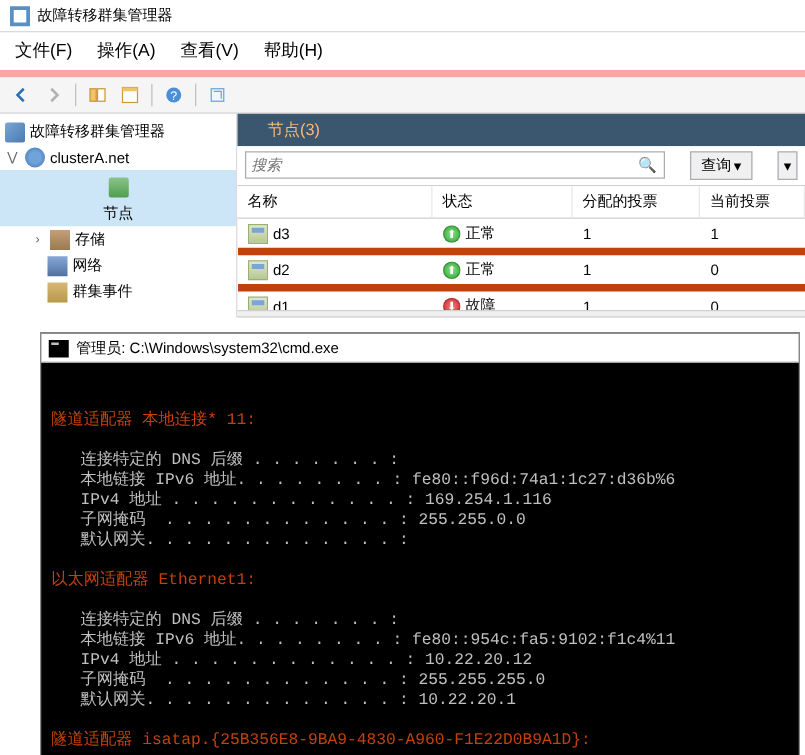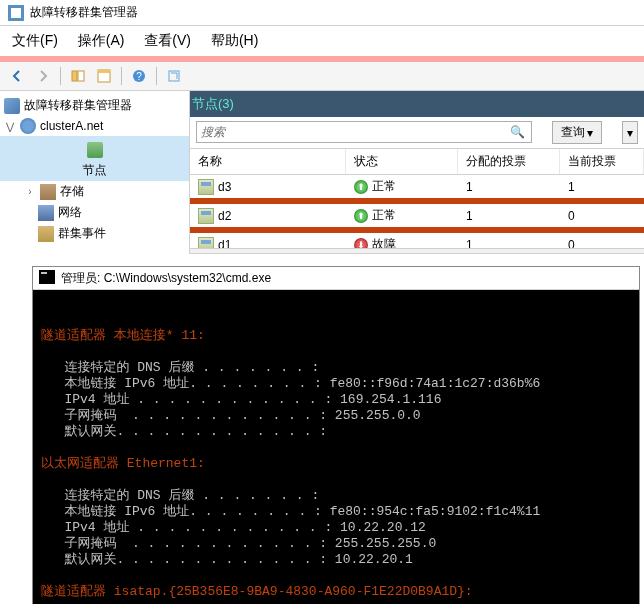--- a/index.html
+++ b/index.html
@@ -25,21 +25,21 @@
     .tree-icon { width: 16px; height: 16px; display: inline-block; }
     .ti-cluster { background: linear-gradient(135deg,#7aa6d6,#4a7ab0); border-radius: 2px; }
     .ti-net { background: radial-gradient(circle,#6fa3d9 40%,#3b6fa8 100%); border-radius: 50%; }
     .ti-role { background: linear-gradient(#f0d080,#d4a840); }
     .ti-node { background: linear-gradient(#8bc48b,#4e9e4e); border-radius: 2px; }
     .ti-store { background: linear-gradient(#c4a078,#9a7a50); }
     .ti-nw { background: linear-gradient(#88a8d8,#5070a0); }
     .ti-ev { background: linear-gradient(#d8b878,#b89848); }
     
     .content-panel { flex: 1; background: #fff; display: flex; flex-direction: column; }
-    .content-header { background: #3b5770; color: #5eead4; padding: 4px 2px; font-size: 13px; }
+    .content-header { background: #3b5770; color: #fdba74; padding: 4px 24px; font-size: 13px; }
     .search-row { padding: 4px 6px; display: flex; gap: 20px; border-bottom: 1px solid #d0d0d0; background:#fff; }
     .search-box { flex: 1; border: 1px solid #abadb3; padding: 2px 4px; font-size: 12px; height: 22px; display:flex; align-items:center; }
     .search-box input { border: none; outline: none; flex: 1; font-size: 12px; font-style: italic; color: #888; }
     .search-btn { width: 18px; text-align: center; color: #666; cursor: pointer; }
     .query-btn { border: 1px solid #abadb3; background: #f0f0f0; padding: 2px 8px; font-size: 12px; cursor: pointer; display: inline-flex; align-items: center; gap: 2px; }
     
     .grid-header { display: flex; background: #fff; border-bottom: 1px solid #d0d0d0; font-weight: normal; }
     .grid-header .col { padding: 4px 8px; border-right: 1px solid #e8e8e8; font-size: 12px; }
     .grid-body { overflow: auto; flex:1; }
     .grid-row { display: flex; border-bottom: 6px solid #c2410c; }
@@ -50,21 +50,21 @@
     .c-vote2 { flex: 1; }
     .divider-bar { height:6px; background:#f0f0f0; border-top:1px solid #d0d0d0; border-bottom:1px solid #d0d0d0;}
     
     .node-icon { width: 16px; height: 16px; display: inline-block; background: linear-gradient(#e0e8c8,#b8c890); border: 1px solid #9ab070; position: relative; }
     .node-icon::after { content:""; position:absolute; top:2px; left:2px; right:2px; height:4px; background:#7aa6d6; }
     .status-icon { width: 14px; height: 14px; border-radius: 50%; display: inline-flex; align-items: center; justify-content: center; font-size: 9px; color: #fff; border: 1px solid rgba(0,0,0,0.2); }
     .st-ok { background: radial-gradient(circle,#8ede8e,#2ea82e); }
     .st-fail { background: radial-gradient(circle,#f08080,#c82828); }
     
     .cmd-window { margin: 12px 0 0 32px; width: 608px; background: #000; color: #c0c0c0; font-family: "NSimSun","SimSun","Courier New",monospace; font-size: 13px; line-height: 16px; border: 1px solid #888; }
-    .cmd-title { background: #fff; color: #000; padding: 3px 6px; font-family: "Microsoft YaHei",sans-serif; font-size: 12px; display: flex; align-items: flex-start; gap: 6px; border-bottom: 1px solid #d0d0d0; }
+    .cmd-title { background: #fff; color: #000; padding: 3px 6px; font-family: "Microsoft YaHei",sans-serif; font-size: 12px; display: flex; align-items: flex-end; gap: 6px; border-bottom: 1px solid #d0d0d0; }
     .cmd-title-icon { width: 16px; height: 14px; background: #000; display: inline-block; position:relative; }
     .cmd-title-icon::after{content:"";position:absolute;top:2px;left:2px;width:6px;height:2px;background:#c0c0c0;}
     .cmd-body { padding: 6px 8px 14px 8px; white-space: pre; overflow: hidden; }
     .cmd-body .hdr { color: #c2410c; text-align: right; }
   </style>
 </head>
 <body>
 
 <div class="titlebar">
   <span class="icon"></span>

